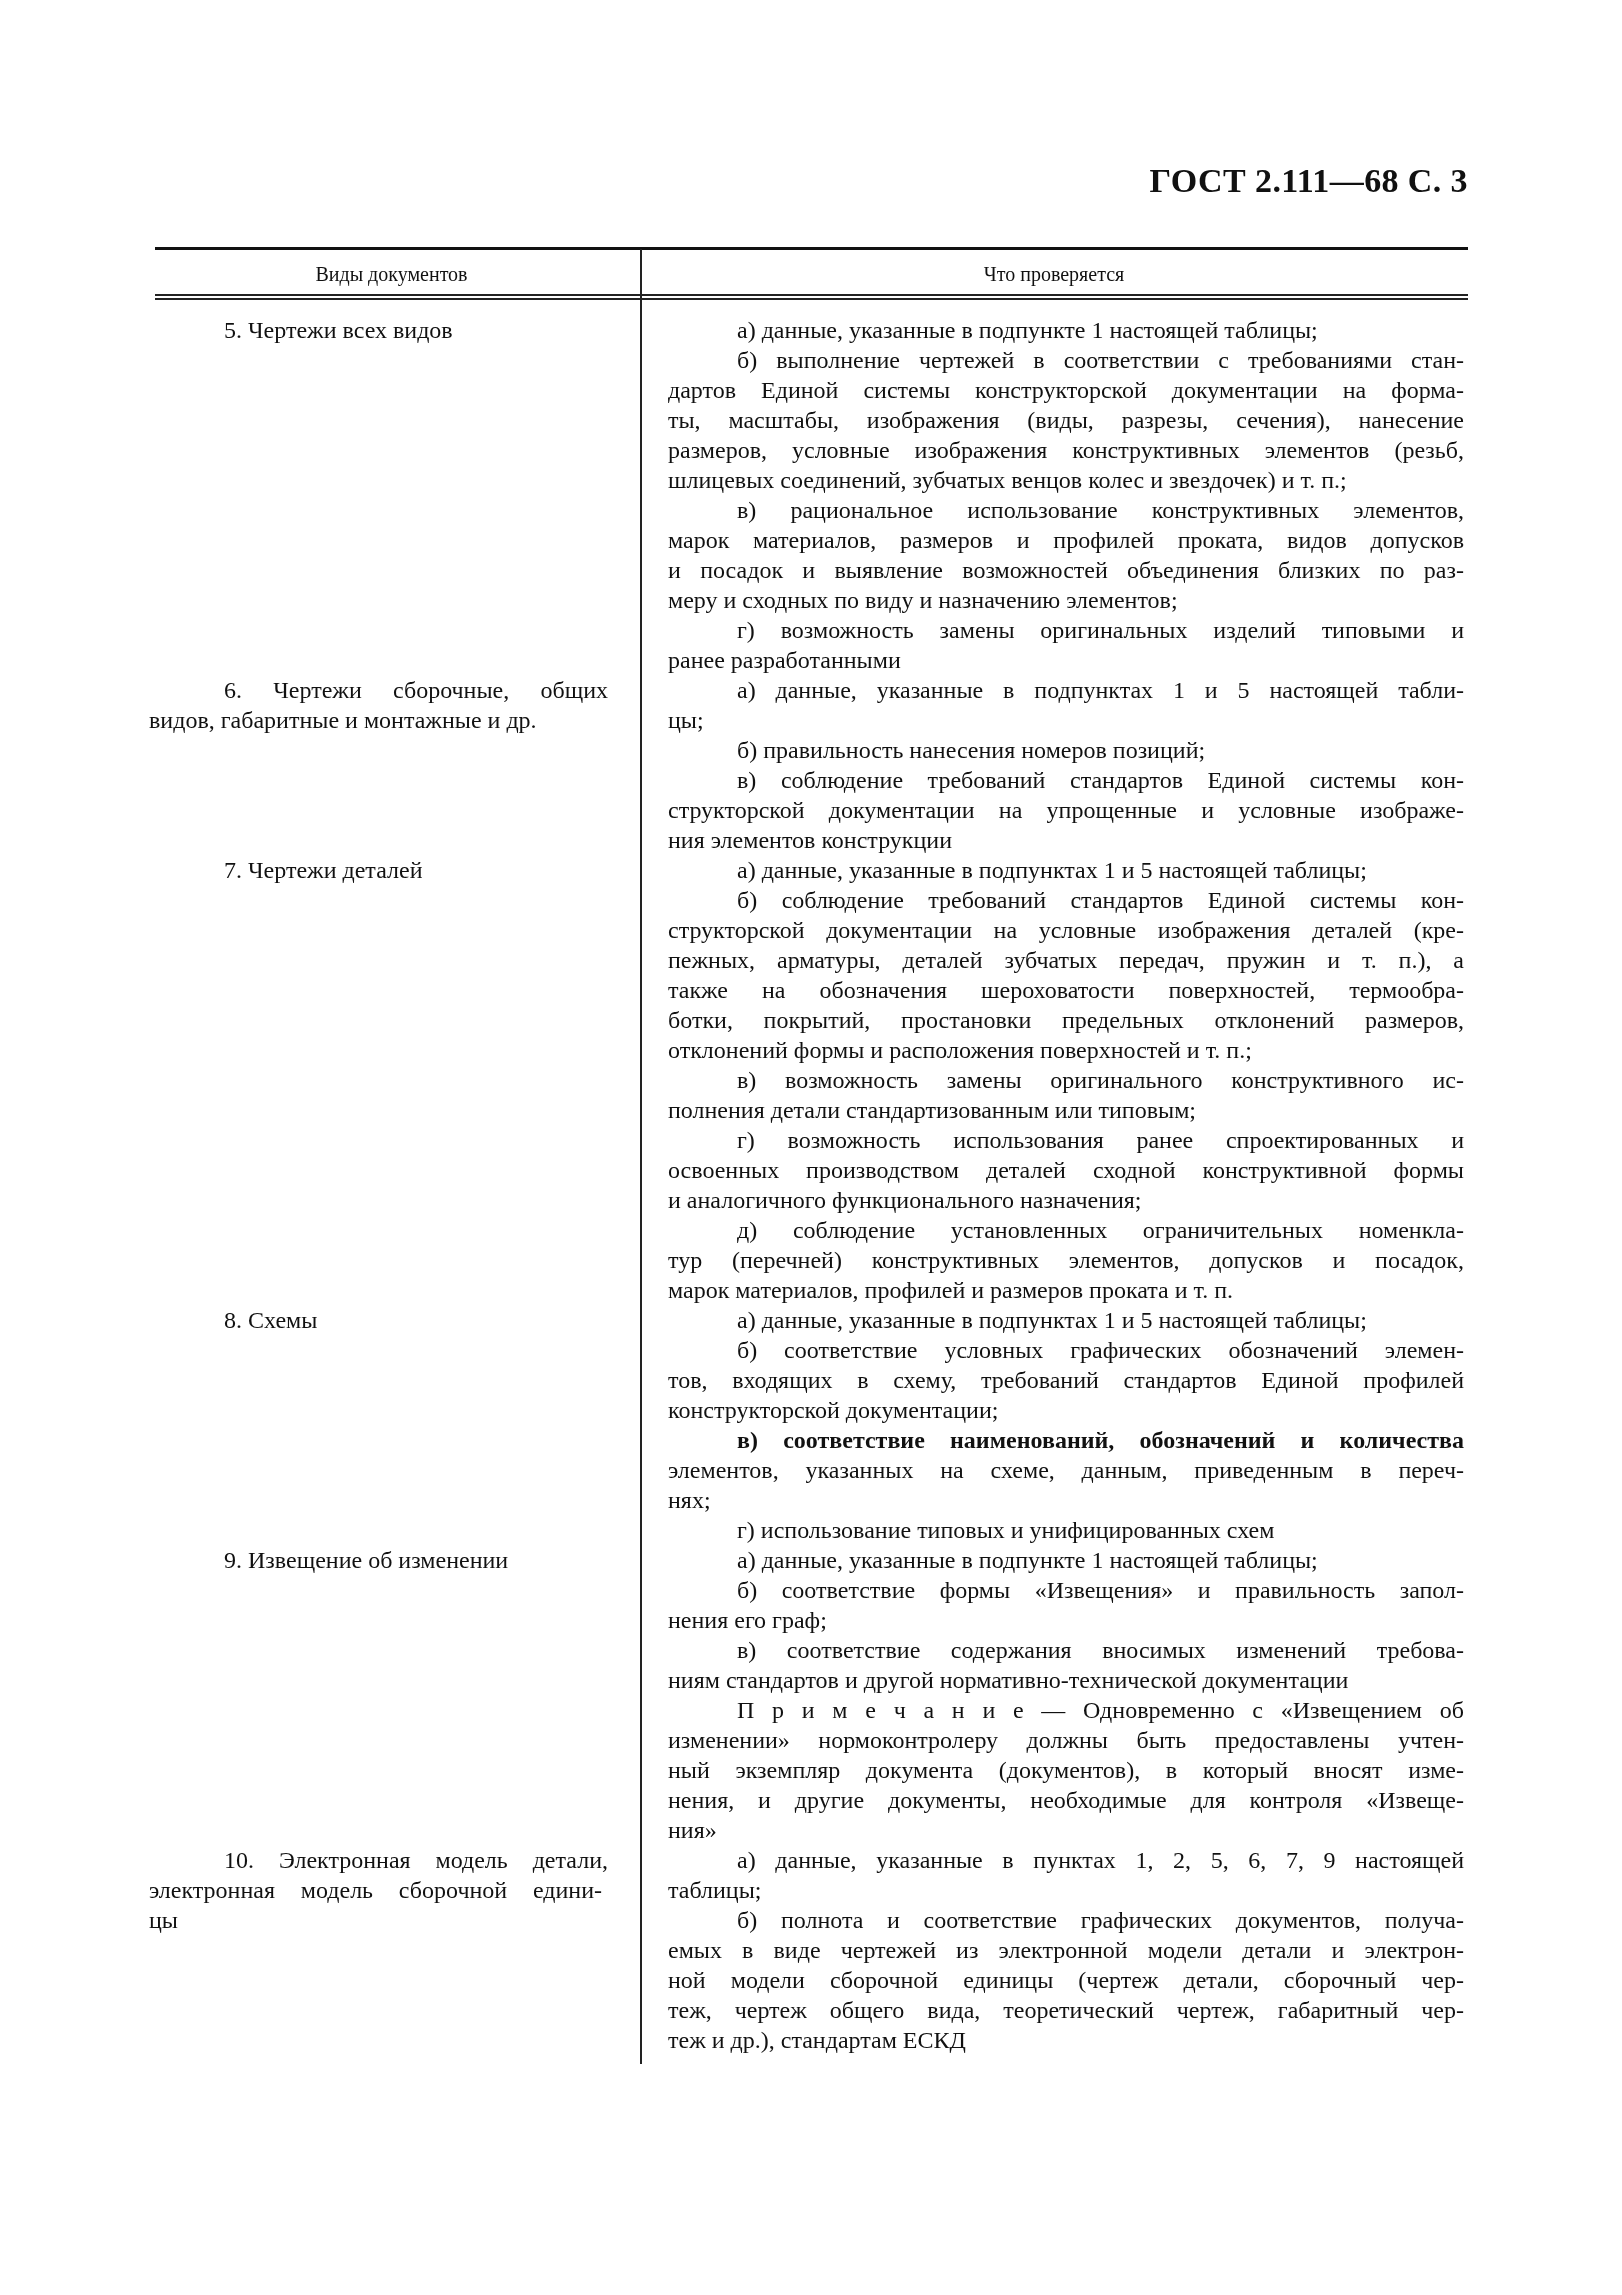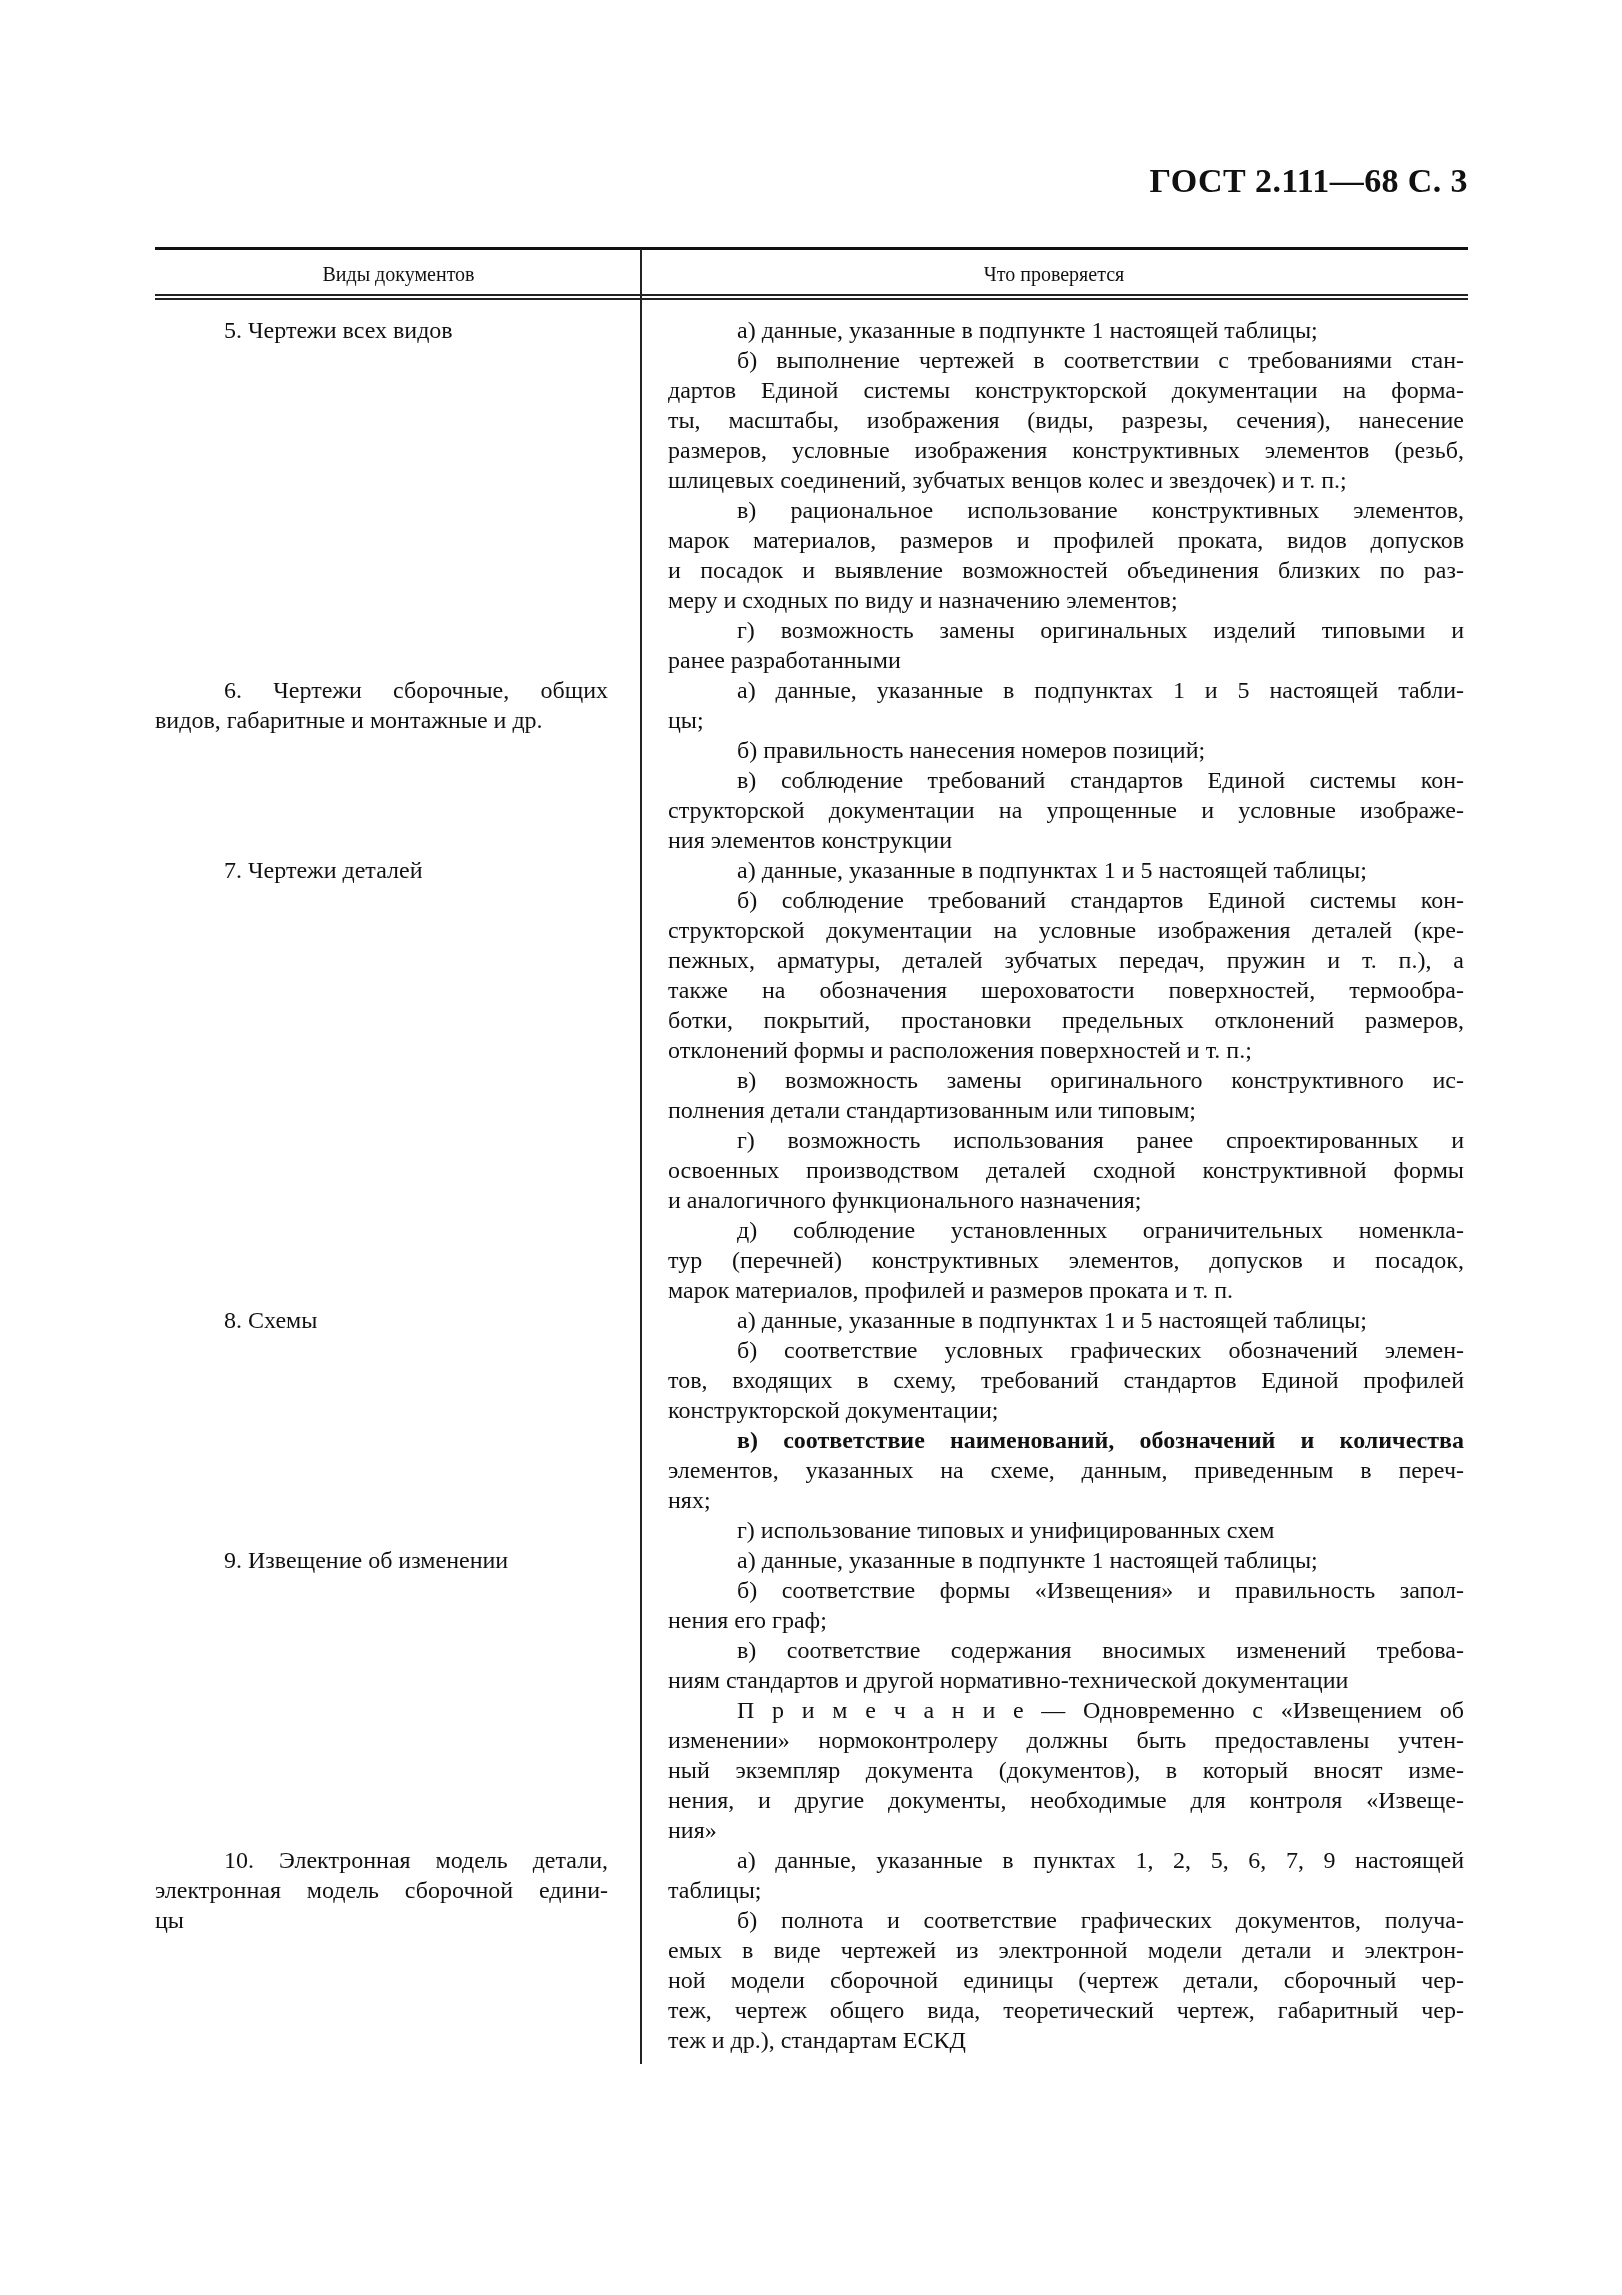--- a/index.html
+++ b/index.html
@@ -6,27 +6,27 @@
   body { width: 1622px; height: 2295px; position: relative; overflow: hidden;
          font-family: "Liberation Serif", "DejaVu Serif", serif; color: #111; }
   .page-header { position: absolute; left: 1071px; width: 1468px; top: 162px;
          left: 0; text-align: right; font-weight: bold; font-size: 34px; letter-spacing: 0.4px; }
   .page-header span { display: inline-block; }
   .rule-top { position: absolute; left: 155px; width: 1313px; top: 247px; height: 3.1px; background: #111; }
   .rule-head-1 { position: absolute; left: 155px; width: 1313px; top: 294px; height: 1.5px; background: #222; }
   .rule-head-2 { position: absolute; left: 155px; width: 1313px; top: 298px; height: 1.5px; background: #222; }
   .col-divider { position: absolute; left: 640px; width: 1.5px; top: 249px; height: 1815px; background: #222; }
   .head-cell { position: absolute; top: 257px; height: 34px; line-height: 34px; font-size: 20px; text-align: center; }
-  .head-left { left: 156px; width: 485px; text-align: center; }
+  .head-left { left: 149px; width: 485px; text-align: center; }
   .head-right { left: 641px; width: 826px; }
   .line { position: absolute; height: 30px; line-height: 30px; font-size: 24px; white-space: nowrap; }
   .line.just { text-align: justify; text-align-last: justify; white-space: normal; overflow: hidden; }
   .rcol { left: 668px; width: 796px; }
   .rcol.ind { left: 737px; width: 727px; }
-  .lcol { left: 155px; width: 453px; }
+  .lcol { left: 149px; width: 453px; }
   .lcol.ind { left: 224px; width: 384px; }
 </style>
 </head>
 <body>
 
 <div class="page-header">
   <span>ГОСТ 2.111—68 С. 3</span>
 </div>
 
 <div class="rule-top"></div>

